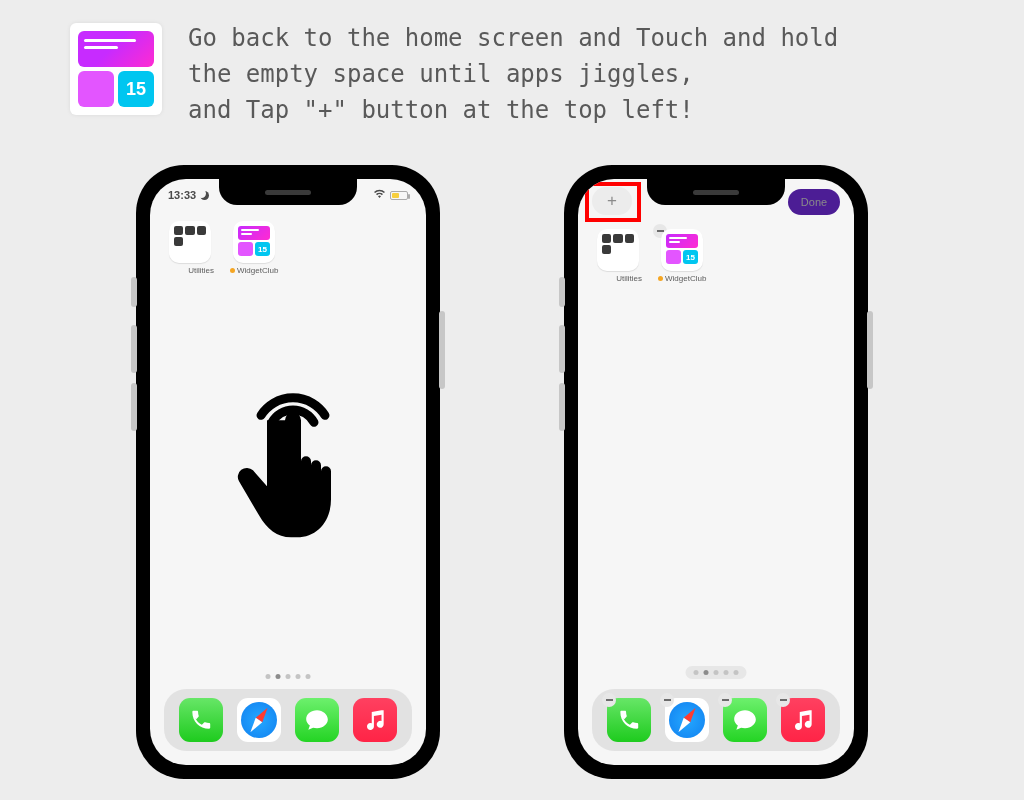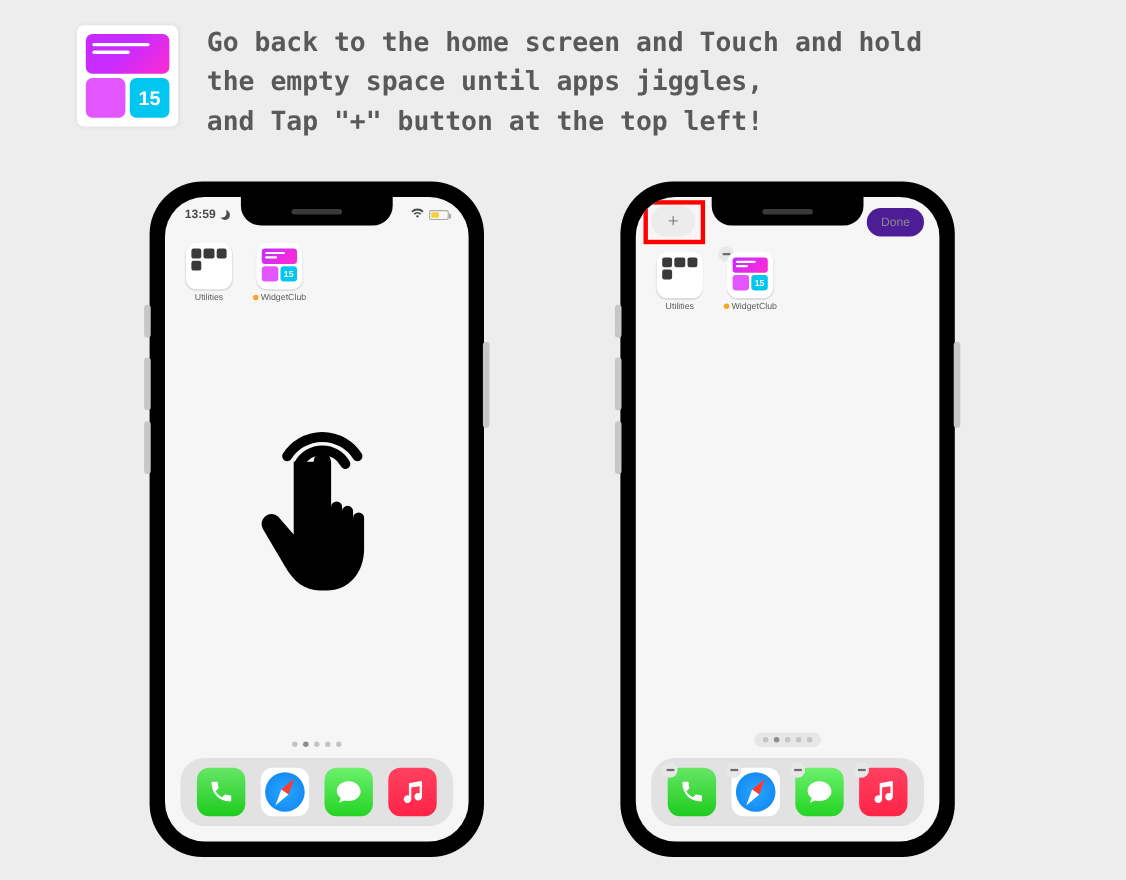--- a/index.html
+++ b/index.html
@@ -50,21 +50,21 @@
   .hi-sq.teal { background: #00c6f0; display:flex; align-items:center; justify-content:center; }
   .hi-sq.teal span { color:#fff; font-weight:700; font-size:18px; }
 
   .instructions {
     position: absolute;
     left: 188px;
     top: 20px;
     right: 40px;
     font-family: ui-monospace, Menlo, Consolas, monospace;
     font-size: 24px;
-    font-weight: 700;
+    font-weight: 400;
     line-height: 1.5;
     color: #595959;
     white-space: pre-line;
   }
 
   
   .phone {
     position: absolute;
     width: 304px;
     height: 614px;
@@ -200,20 +200,21 @@
     background:#fff;
     margin: 0 auto;
     position: relative;
     box-shadow: 0 1px 1px rgba(0,0,0,0.1);
   }
   .app .a-label {
     font-size: 8px;
     color: #5c5c5c;
     margin-top: 3px;
     white-space: nowrap;
+    text-align: right;
   }
   .pending-dot {
     display:inline-block;
     width:5px; height:5px;
     border-radius:50%;
     background:#f5a623;
     margin-right:2px;
     vertical-align: middle;
   }
 
@@ -344,21 +345,21 @@
   <div class="side-btn sb-l1"></div>
   <div class="side-btn sb-l2"></div>
   <div class="side-btn sb-l3"></div>
   <div class="side-btn sb-r"></div>
 
   <div class="screen">
     <div class="notch"></div>
 
     <div class="status">
       <div class="s-left">
-        <span>13:59</span>
+        <span>13:33</span>
         <span class="moon"></span>
       </div>
       <div class="s-right">
         <span class="wifi">
           <svg width="13" height="10" viewBox="0 0 13 10">
               <path d="M6.5 9 L5 7.3 a2.2 2.2 0 0 1 3 0 Z M3 5.1 a5 5 0 0 1 7 0 l-1.1 1.2 a3.4 3.4 0 0 0 -4.8 0 Z M1 2.9 a7.8 7.8 0 0 1 11 0 l-1.1 1.2 a6.2 6.2 0 0 0 -8.8 0 Z" fill="#4a4a4a"></path>
             </svg>
         </span>
         <span class="batt"></span>
       </div>

